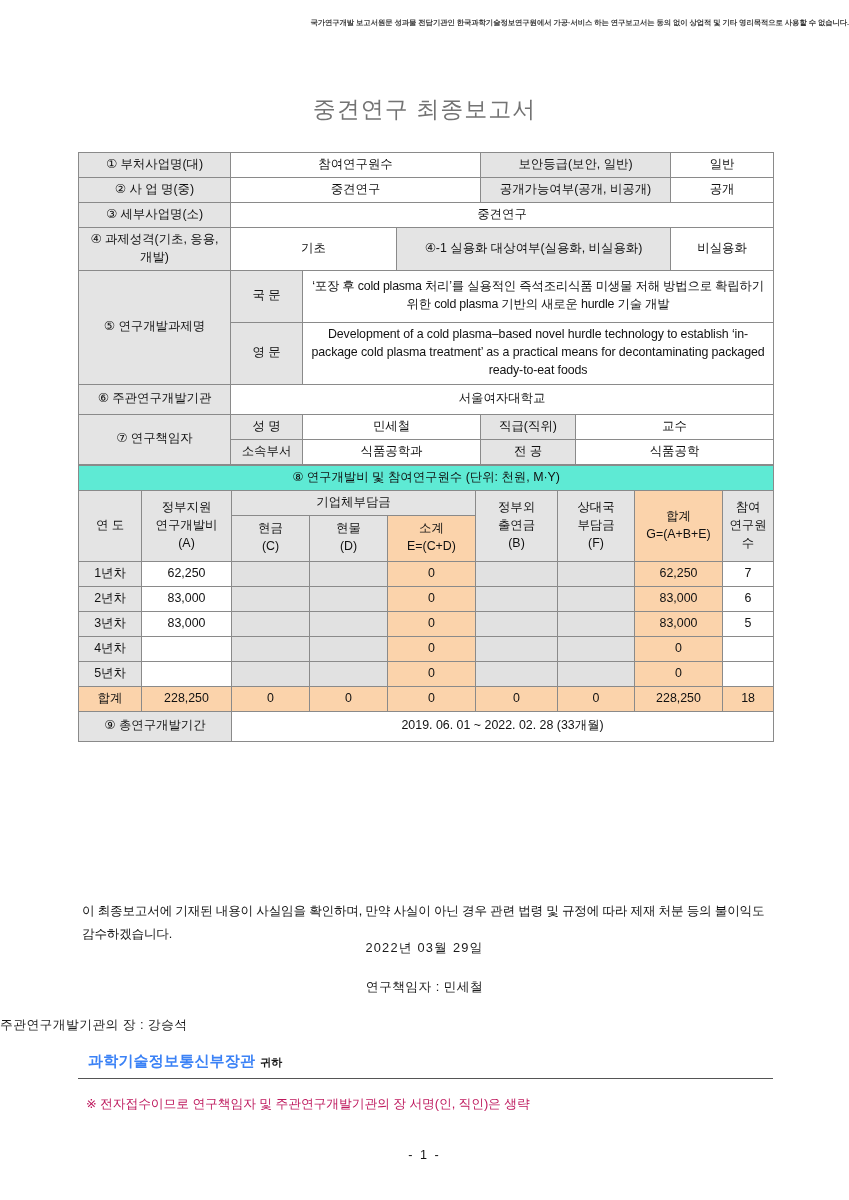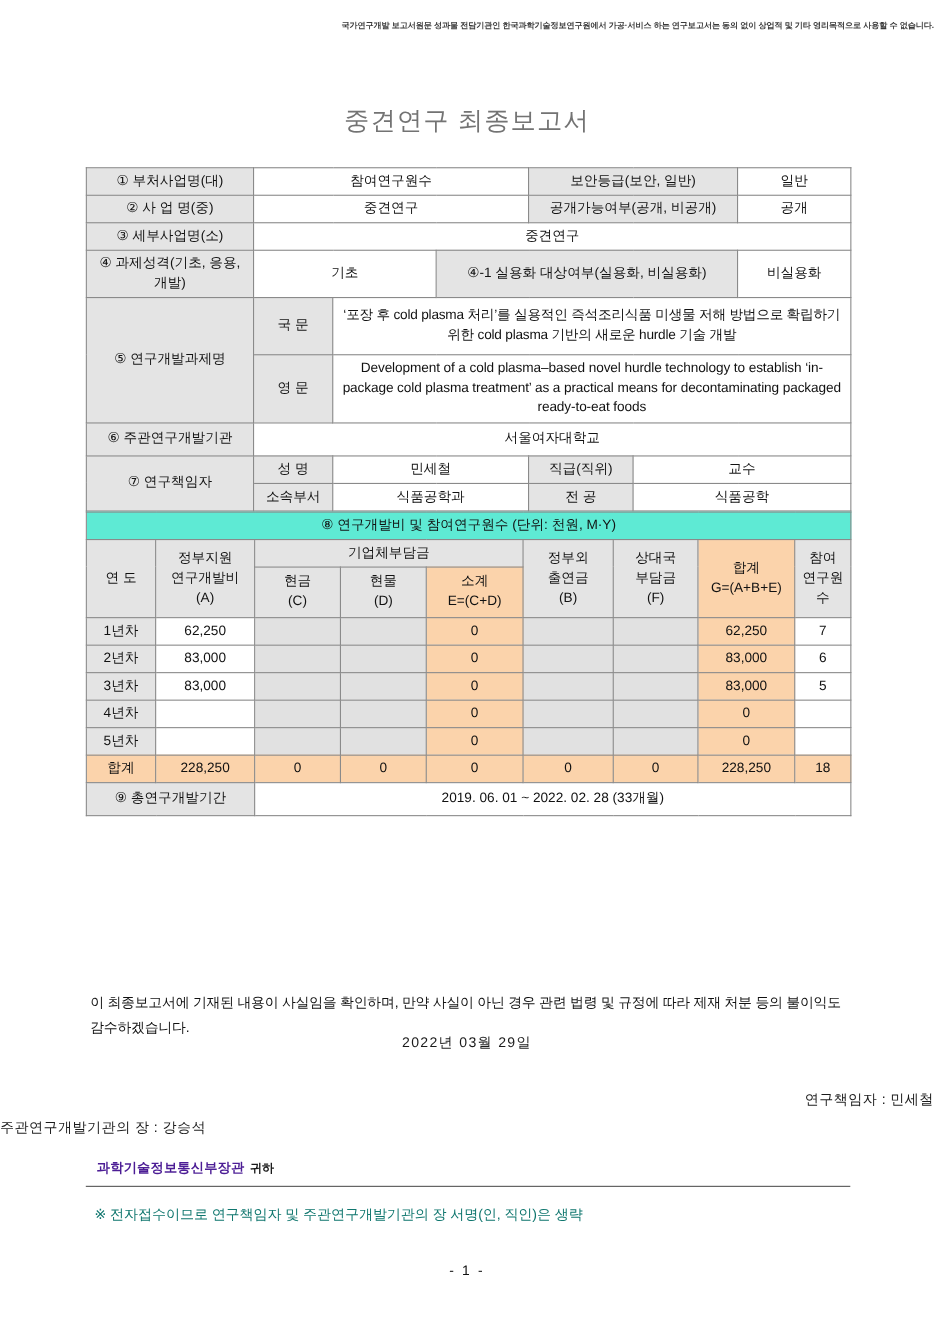--- a/index.html
+++ b/index.html
@@ -66,40 +66,40 @@
     position:absolute; left:82px; top:900px; width:690px;
     font-size:12.6px; line-height:1.85; color:#111;
     letter-spacing:-0.2px;
   }
   .sig-date {
     position:absolute; left:0; right:0; top:940px;
     text-align:center; font-size:12.8px; letter-spacing:1.2px;
   }
   .sig-pi {
     position:absolute; left:0; right:0; top:979px;
-    text-align:right; font-size:12.8px; letter-spacing:0.4px;margin-top:13px;
+    text-align:center; font-size:12.8px; letter-spacing:0.4px;
   }
   .sig-org {
     position:absolute; left:0; right:0; top:1017px;
     font-size:12.8px; letter-spacing:0.4px;
   }
   .minister-row {
     position:absolute; left:88px; top:1052px; width:600px;
   }
   .minister-name {
-    font-size:12px; font-weight:bold; letter-spacing:0.2px; color:#4c1d95;
+    font-size:15px; font-weight:bold; letter-spacing:0.2px; color:#3b82f6;
   }
   .minister-suffix { font-size:11px; font-weight:bold; margin-left:5px; }
   .rule {
     position:absolute; left:78px; top:1078px; width:695px;
     border-top:1.4px solid #555;
   }
   .footnote {
     position:absolute; left:86px; top:1096px;
-    font-size:12.8px; letter-spacing:-0.1px; color:#0f766e;
+    font-size:12.8px; letter-spacing:-0.1px; color:#be185d;
   }
   .pagenum {
     position:absolute; left:0; right:0; top:1148px;
     text-align:center; font-size:12.6px; letter-spacing:2px; color:#111;
   }
 </style>
 </head>
 <body>
 
 <div class="page">

